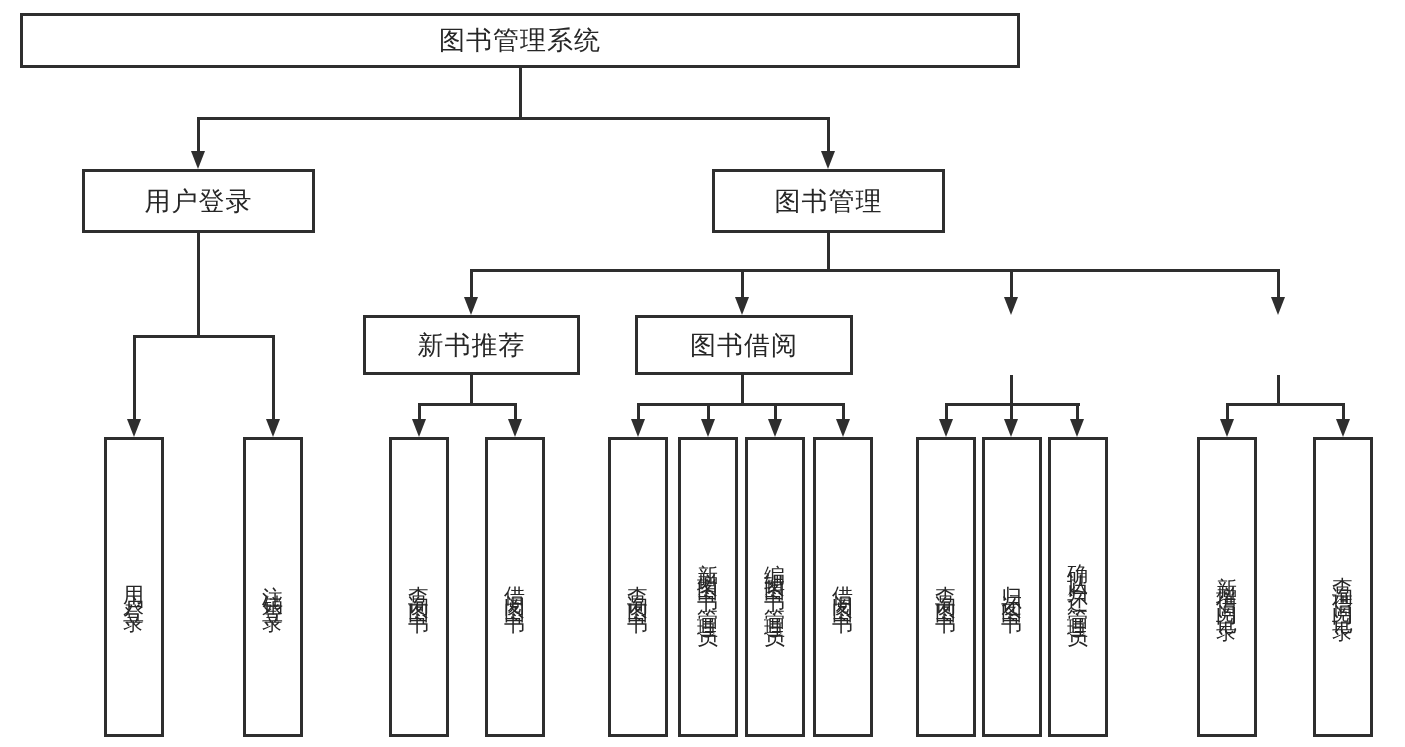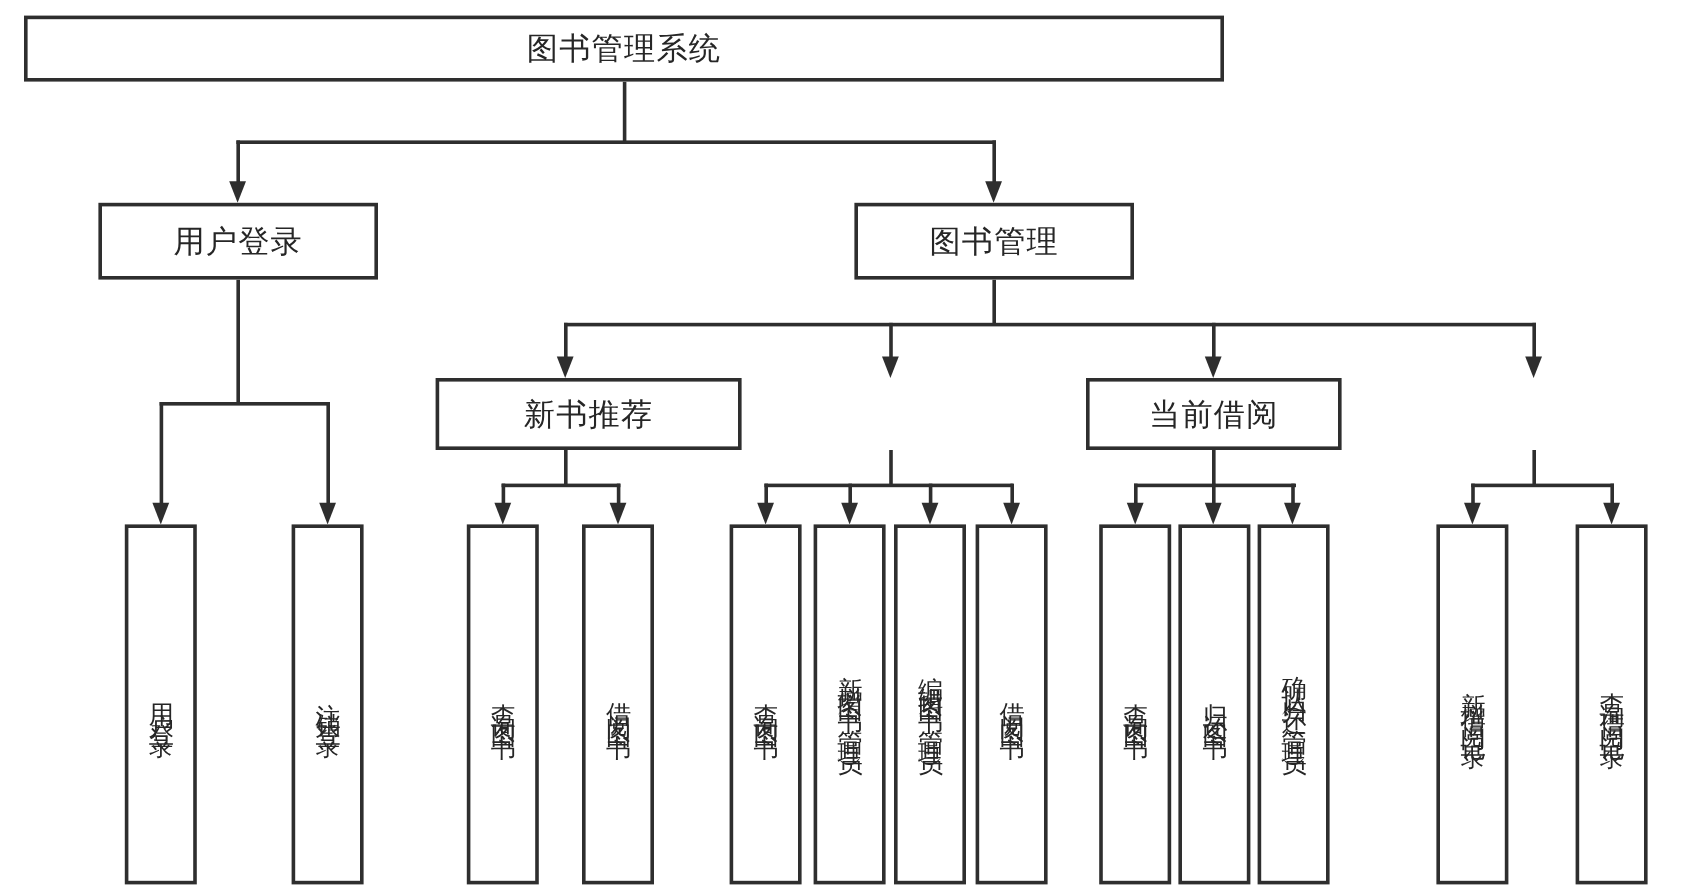--- a/index.html
+++ b/index.html
@@ -124,25 +124,25 @@
     <span class="lbl">图书管理系统</span>
   </div>
 
   <div class="box" style="left:82px;top:169px;width:233px;height:64px">
     <span class="lbl">用户登录</span>
   </div>
   <div class="box" style="left:712px;top:169px;width:233px;height:64px">
     <span class="lbl">图书管理</span>
   </div>
 
-  <div class="box" style="left:363px;top:315px;width:255px;height:60px">
+  <div class="box" style="left:363px;top:315px;width:217px;height:60px">
     <span class="lbl">新书推荐</span>
   </div>
-  <div class="box" style="left:905px;top:315px;width:213px;height:60px">
-    <span class="lbl">当前借阅</span>
+  <div class="box" style="left:635px;top:315px;width:218px;height:60px">
+    <span class="lbl">图书借阅</span>
   </div>
 
   <div class="box leaf" style="left:104px">
     <span class="vtext">用户登录</span>
   </div>
   <div class="box leaf" style="left:243px">
     <span class="vtext">注销登录</span>
   </div>
 
   <div class="box leaf" style="left:389px">

